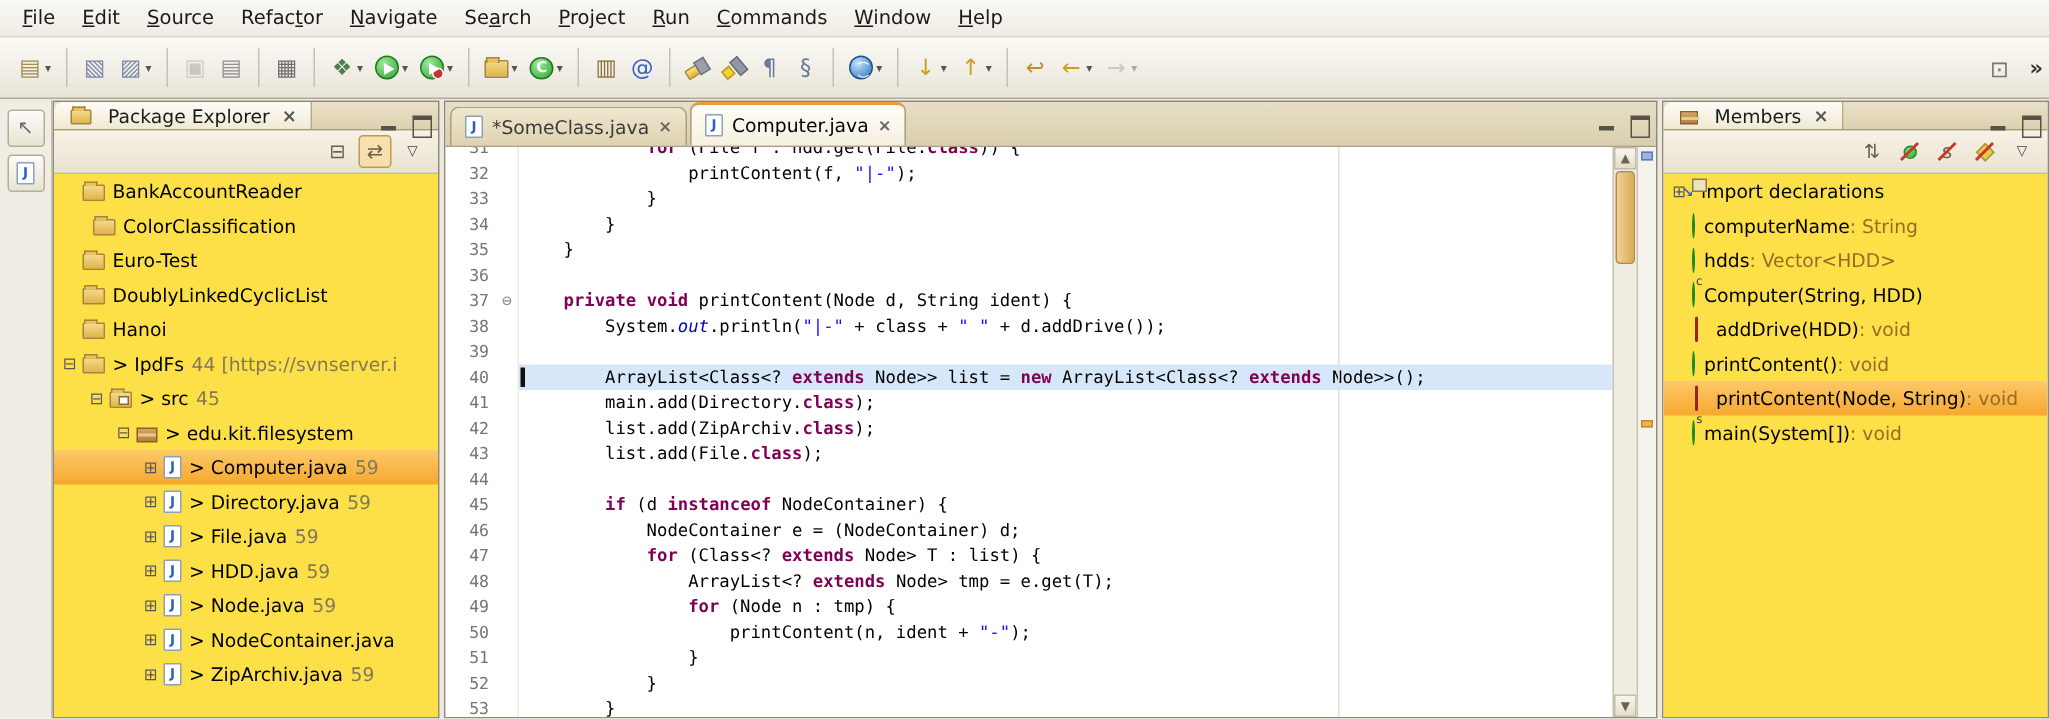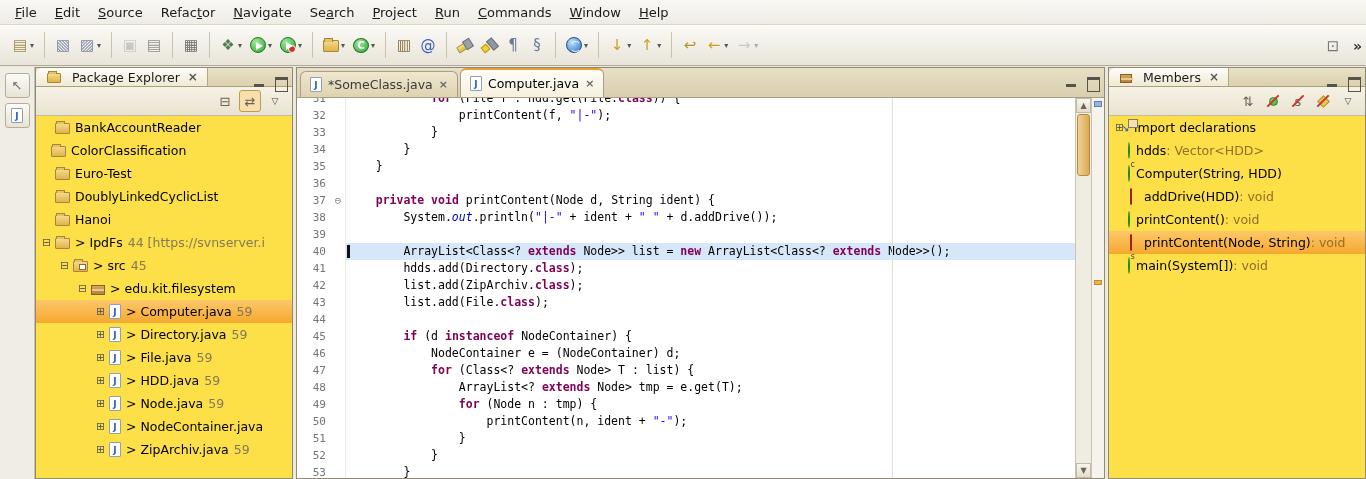--- a/index.html
+++ b/index.html
@@ -264,21 +264,21 @@
           <div class="pt-btn">
             <span class="pt-glyph-small">▽</span>
           </div>
         </div>
       <div class="tree">
           <div class="tree-row" style="padding-left: 4px;">
             <span class="exp none"></span>
             <span class="ticon folder"></span>
             <span class="tlabel">BankAccountReader</span>
           </div>
-          <div class="tree-row" style="padding-left: 0;">
+          <div class="tree-row" style="padding-left: 11px;">
             <span class="exp none"></span>
             <span class="ticon folder"></span>
             <span class="tlabel">ColorClassification</span>
           </div>
           <div class="tree-row" style="padding-left: 4px;">
             <span class="exp none"></span>
             <span class="ticon folder"></span>
             <span class="tlabel">Euro-Test</span>
           </div>
           <div class="tree-row" style="padding-left: 4px;">
@@ -405,36 +405,36 @@
                 <span class="ctext"></span>
               </div>
               <div class="code-row">
                 <span class="ln">37</span>
                 <span class="fold">⊖</span>
                 <span class="ctext"><span class="tk-d">    </span><span class="tk-k">private</span><span class="tk-d"> </span><span class="tk-k">void</span><span class="tk-d"> printContent(Node d, String ident) {</span></span>
               </div>
               <div class="code-row">
                 <span class="ln">38</span>
                 <span class="fold"></span>
-                <span class="ctext"><span class="tk-d">        System.</span><span class="tk-f">out</span><span class="tk-d">.println(</span><span class="tk-s">"|-"</span><span class="tk-d"> + ident + </span><span class="tk-s">" "</span><span class="tk-d"> + d.addDrive());</span></span>
+                <span class="ctext"><span class="tk-d">        System.</span><span class="tk-f">out</span><span class="tk-d">.println(</span><span class="tk-s">"|-"</span><span class="tk-d"> + class + </span><span class="tk-s">" "</span><span class="tk-d"> + d.addDrive());</span></span>
               </div>
               <div class="code-row">
                 <span class="ln">39</span>
                 <span class="fold"></span>
                 <span class="ctext"></span>
               </div>
               <div class="code-row">
                 <span class="ln">40</span>
                 <span class="fold"></span>
                 <span class="ctext current"><span class="caret"></span><span class="tk-d">        ArrayList&lt;Class&lt;? </span><span class="tk-k">extends</span><span class="tk-d"> Node&gt;&gt; list = </span><span class="tk-k">new</span><span class="tk-d"> ArrayList&lt;Class&lt;? </span><span class="tk-k">extends</span><span class="tk-d"> Node&gt;&gt;();</span></span>
               </div>
               <div class="code-row">
                 <span class="ln">41</span>
                 <span class="fold"></span>
-                <span class="ctext"><span class="tk-d">        hdds.add(Directory.</span><span class="tk-k">class</span><span class="tk-d">);</span></span>
+                <span class="ctext"><span class="tk-d">        main.add(Directory.</span><span class="tk-k">class</span><span class="tk-d">);</span></span>
               </div>
               <div class="code-row">
                 <span class="ln">42</span>
                 <span class="fold"></span>
                 <span class="ctext"><span class="tk-d">        list.add(ZipArchiv.</span><span class="tk-k">class</span><span class="tk-d">);</span></span>
               </div>
               <div class="code-row">
                 <span class="ln">43</span>
                 <span class="fold"></span>
                 <span class="ctext"><span class="tk-d">        list.add(File.</span><span class="tk-k">class</span><span class="tk-d">);</span></span>
@@ -540,20 +540,26 @@
         </div>
       <div class="tree">
           <div class="tree-row" style="padding-left: 4px;">
             <span class="exp">⊞</span>
             <span class="mi"><span class="mi-import"></span></span>
             <span class="tlabel">import declarations</span>
           </div>
           <div class="tree-row" style="padding-left: 4px;">
             <span class="exp none"></span>
             <span class="mi"><span class="mi-field"></span></span>
+            <span class="tlabel">computerName</span>
+            <span class="mtype"> : String</span>
+          </div>
+          <div class="tree-row" style="padding-left: 4px;">
+            <span class="exp none"></span>
+            <span class="mi"><span class="mi-field"></span></span>
             <span class="tlabel">hdds</span>
             <span class="mtype"> : Vector&lt;HDD&gt;</span>
           </div>
           <div class="tree-row" style="padding-left: 4px;">
             <span class="exp none"></span>
             <span class="mi"><span class="mi-constructor"></span><span class="mi-sup">c</span></span>
             <span class="tlabel">Computer(String, HDD)</span>
           </div>
           <div class="tree-row" style="padding-left: 4px; text-align: right;">
             <span class="exp none"></span>

